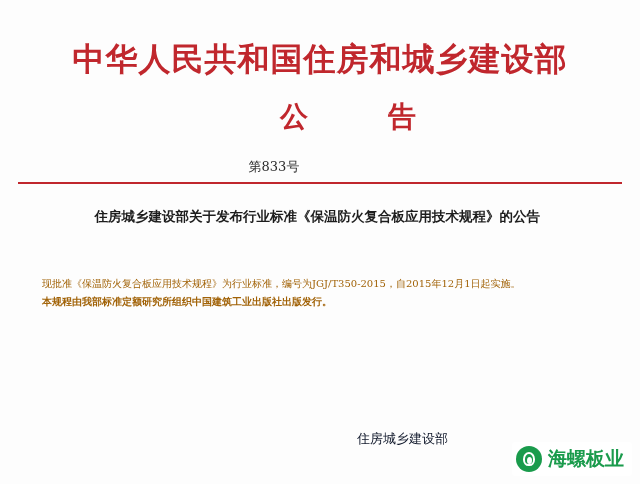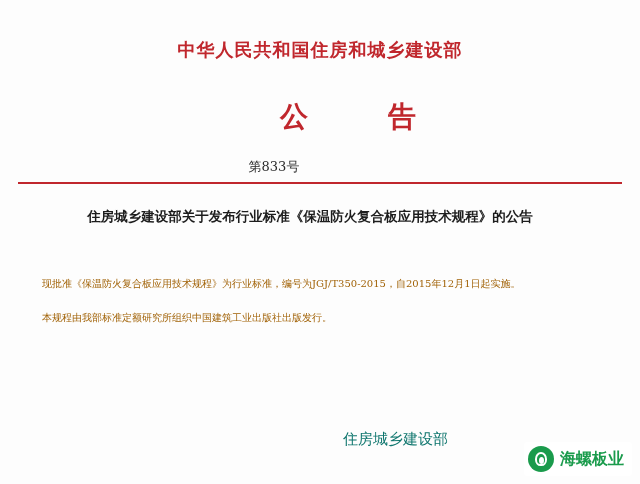--- a/index.html
+++ b/index.html
@@ -20,21 +20,21 @@
     background: #fdfdfd;
     box-sizing: border-box;
   }
   .doc-title {
     position: absolute;
     top: 38px;
     left: 0;
     width: 640px;
     text-align: center;
     color: #c0272d;
-    font-size: 18px;
+    font-size: 32px;
     font-weight: bold;
     letter-spacing: 1px;
     font-family: "DejaVu Serif", serif;
   }
   .doc-subtitle {
     position: absolute;
     top: 98px;
     left: 0;
     width: 640px;
     text-align: center;
@@ -62,46 +62,45 @@
     left: 18px;
     width: 604px;
     height: 2px;
     background: #c0272d;
   }
   .announce-title {
     position: absolute;
     top: 208px;
     left: 0;
     width: 540px;
-    text-align: center;
+    text-align: right;
     color: #1d1d1d;
     font-size: 13.5px;
     font-weight: bold;
     font-family: "DejaVu Serif", serif;
-    padding-left: 40px;
   }
   .body-para {
     position: absolute;
     left: 42px;
     width: 560px;
     color: #a16207;
     font-size: 10px;
     line-height: 20px;
     font-family: "DejaVu Serif", serif;
   }
   .body-para.p1 { top: 274px; }
-  .body-para.p2 { top: 308px; }
+  .body-para.p2 { top: 292px; font-weight: bold; }
 
   .sign-block {
     position: absolute;
     right: 192px;
     top: 428px;
     text-align: left;
-    color: #0f766e;
-    font-size: 15px;
+    color: #0f172a;
+    font-size: 13px;
     line-height: 22px;
     font-family: "DejaVu Serif", serif;
   }
   .watermark {
     position: absolute;
     right: 8px;
     bottom: 8px;
     display: flex;
     align-items: center;
     gap: 6px;
@@ -133,21 +132,21 @@
     position: absolute;
     left: 11px;
     top: 11px;
     width: 5px;
     height: 7px;
     background: #ffffff;
     border-radius: 50%;
   }
   .wm-text {
     color: #1a9b4c;
-    font-size: 16px;
+    font-size: 19px;
     font-weight: bold;
     white-space: nowrap;
     font-family: "DejaVu Sans", sans-serif;
   }
 </style>
 </head>
 <body>
 
 <div class="page">
 

